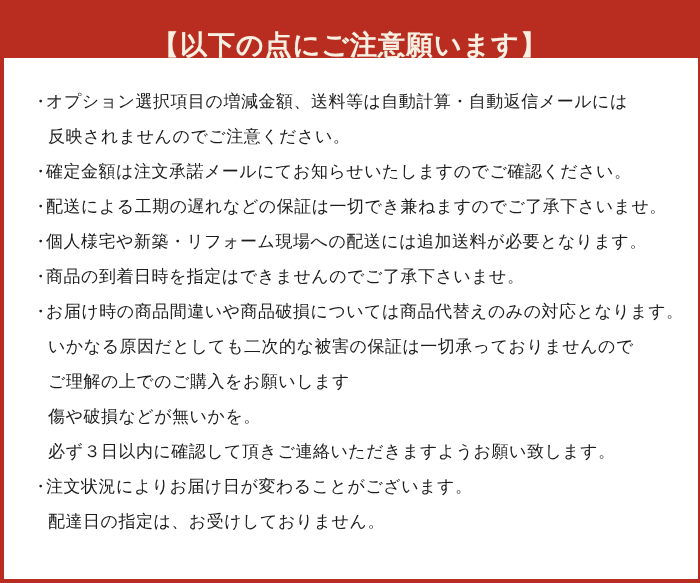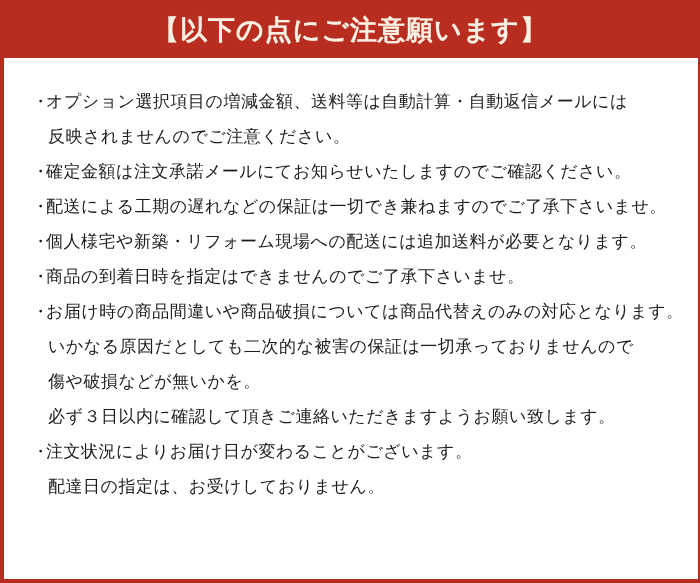--- a/index.html
+++ b/index.html
@@ -14,21 +14,21 @@
   }
   .frame {
     position: relative;
     width: 700px;
     height: 583px;
     background: #b82d1f;
     box-sizing: border-box;
   }
   .banner {
     position: absolute;
-    top: 0;
+    top: 15px;
     left: 0;
     width: 700px;
     height: 58px;
     display: flex;
     align-items: center;
     justify-content: center;
   }
   .banner-title {
     color: #f8f0e2;
     font-size: 27px;
@@ -81,20 +81,21 @@
     <p class="line"><span class="bullet-mark">・</span><span>確定金額は注文承諾メールにてお知らせいたしますのでご確認ください。</span></p>
 
     <p class="line"><span class="bullet-mark">・</span><span>配送による工期の遅れなどの保証は一切でき兼ねますのでご了承下さいませ。</span></p>
 
     <p class="line"><span class="bullet-mark">・</span><span>個人様宅や新築・リフォーム現場への配送には追加送料が必要となります。</span></p>
 
     <p class="line"><span class="bullet-mark">・</span><span>商品の到着日時を指定はできませんのでご了承下さいませ。</span></p>
 
     <p class="line"><span class="bullet-mark">・</span><span>お届け時の商品間違いや商品破損については商品代替えのみの対応となります。</span></p>
     <p class="line cont">いかなる原因だとしても二次的な被害の保証は一切承っておりませんので</p>
+    <p class="line cont">ご理解の上でのご購入をお願いします</p>
 
     <p class="line cont">傷や破損などが無いかを。</p>
     <p class="line cont">必ず３日以内に確認して頂きご連絡いただきますようお願い致します。</p>
 
     <p class="line"><span class="bullet-mark">・</span><span>注文状況によりお届け日が変わることがございます。</span></p>
     <p class="line cont">配達日の指定は、お受けしておりません。</p>
 
   </div>
 </div>
 

